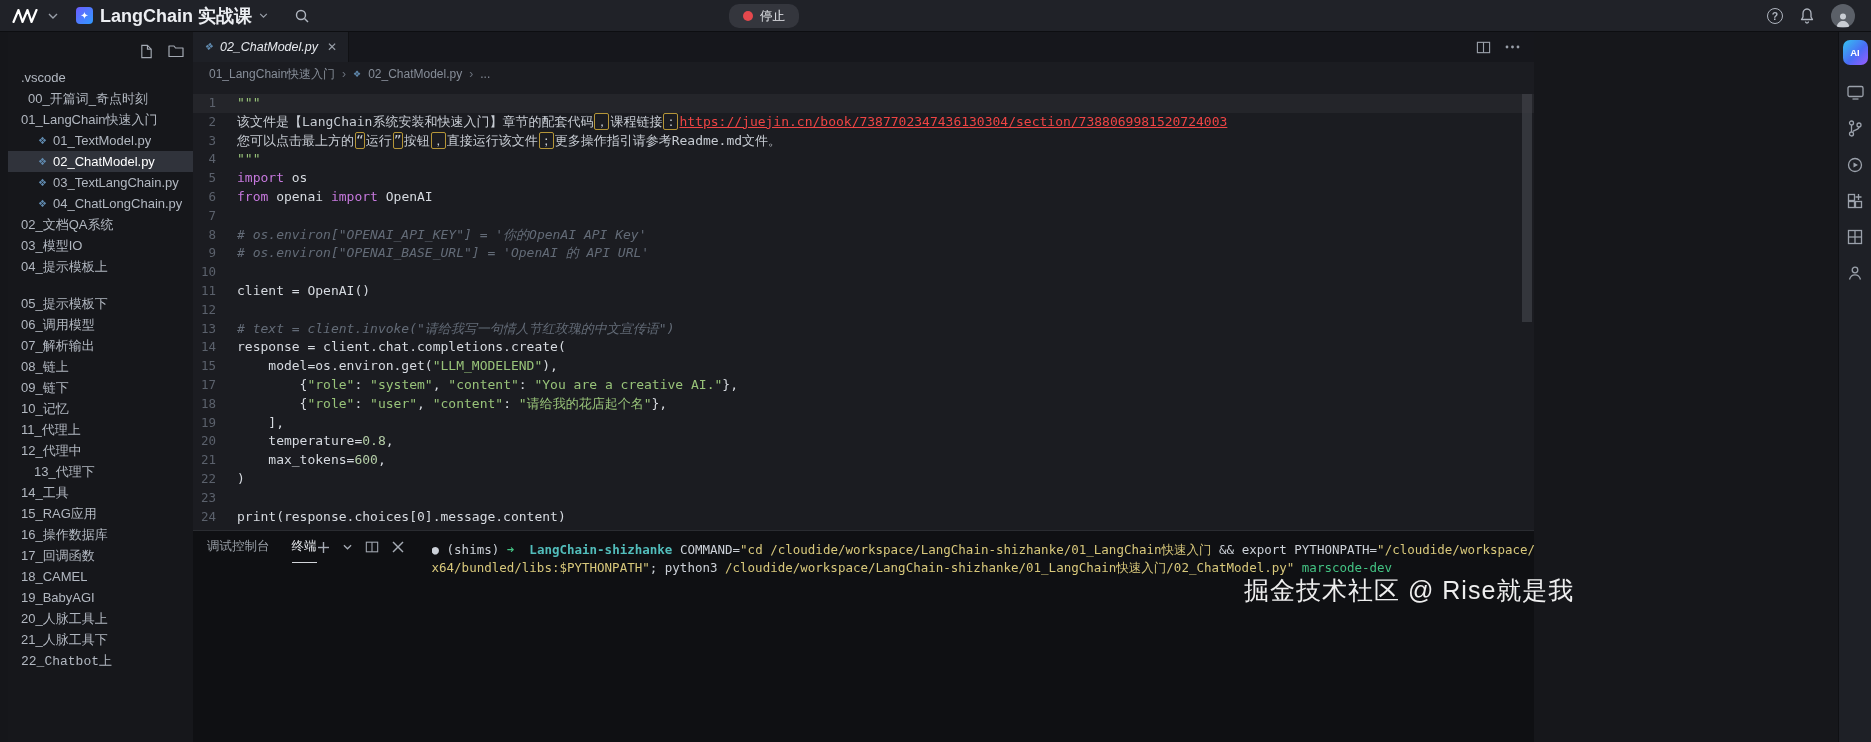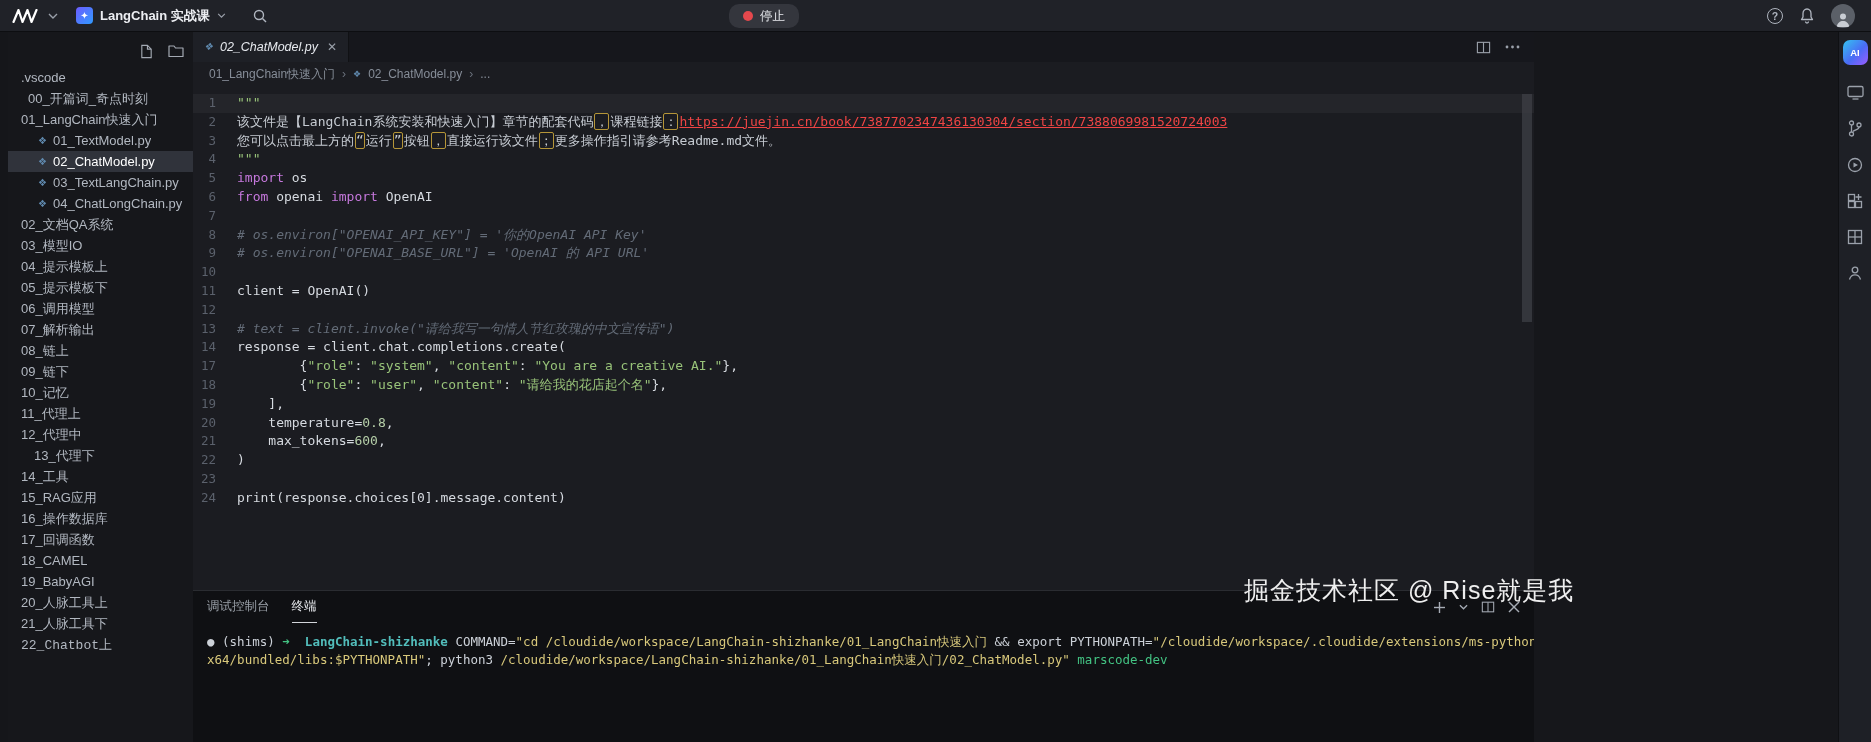--- a/index.html
+++ b/index.html
@@ -7,21 +7,21 @@
   body{position:relative;background:#15161a;font-family:"Liberation Sans",sans-serif;color:#cfd3da;font-size:13px}
   svg{display:block}
 
   
   .topbar{position:absolute;left:0;top:0;width:1871px;height:32px;background:#202228;display:flex;align-items:center;z-index:6;border-bottom:1px solid #0d0e11}
   .tb-left{display:flex;align-items:center;gap:10px;padding-left:12px}
   .logo{display:flex;align-items:center}
   .chev{color:#9aa0aa;display:flex;align-items:center}
   .proj{display:flex;align-items:center;gap:7px;margin-left:8px}
   .proj-ic{width:17px;height:17px;border-radius:4px;background:linear-gradient(135deg,#6d5cff,#2f9bff);display:flex;align-items:center;justify-content:center;color:#fff;font-size:10px}
-  .proj-name{font-weight:bold;color:#eceef2;font-size:13px}
+  .proj-name{font-weight:bold;color:#eceef2;font-size:18px}
   .tb-search{margin-left:16px;display:flex;align-items:center}
   .stop-btn{position:absolute;left:729px;top:4px;height:24px;padding:0 14px;border:none;border-radius:10px;background:#34363d;color:#e8eaee;font-size:12.5px;display:flex;align-items:center;gap:7px;cursor:pointer;font-family:"Liberation Sans",sans-serif}
   .stop-dot{width:10px;height:10px;border-radius:50%;background:#e5484d}
   .tb-right{margin-left:auto;display:flex;align-items:center;gap:16px;padding-right:16px}
   .help-ic{width:16px;height:16px;border-radius:50%;border:1.4px solid #aeb4be;color:#aeb4be;font-size:10.5px;display:flex;align-items:center;justify-content:center;font-weight:bold}
   .avatar{width:24px;height:24px;border-radius:50%;background:#5b6068;display:flex;align-items:flex-end;justify-content:center;overflow:hidden}
 
   
   .sidebar{position:absolute;left:8px;top:32px;width:193px;height:710px;background:#16171b;border-right:1px solid #0f1013;overflow:hidden}
   .sb-head{display:flex;justify-content:flex-end;gap:14px;padding:12px 16px 8px 0}
@@ -52,21 +52,21 @@
   .tk-doc{color:#c6cbd2}
   .tk-uni{color:#c6cbd2;border:1px solid rgba(208,170,60,.85);border-radius:2px;margin:0 1px}
   .tk-link{color:#ef4444;text-decoration:underline;cursor:pointer}
   .tk-kw{color:#c678dd}
   .tk-cm{color:#636b77;font-style:italic}
   .tk-pl{color:#d6dae0}
   .tk-num{color:#b5cea8}
   .v-scrollbar{position:absolute;right:2px;top:8px;width:10px;height:228px;background:#3d3f45;opacity:.75}
 
   
-  .panel{height:152px;flex:none;display:flex;flex-direction:column;background:#0f1013;border-top:1px solid #2a2c31}
+  .panel{height:212px;flex:none;display:flex;background:#0f1013;border-top:1px solid #2a2c31}
   .panel-head{height:32px;display:flex;align-items:center;padding:0 14px;flex:none}
   .panel-tabs{display:flex;gap:22px;align-items:center;height:100%}
   .panel-tab{font-size:12.5px;color:#9aa0a8;cursor:pointer;height:100%;display:flex;align-items:center;border-bottom:1px solid transparent}
   .panel-tab.active{color:#e8eaee;border-bottom:1px solid #d2d5da}
   .panel-actions{margin-left:auto;display:flex;align-items:center;gap:13px;color:#a6acb5}
   .panel-actions .ic{cursor:pointer}
   .terminal{flex:1;padding:10px 0 0 14px;overflow:hidden}
   .term-line{font-family:"DejaVu Sans Mono","Liberation Mono",monospace;font-size:12.5px;height:17.5px;line-height:17.5px;white-space:pre;overflow:hidden}
   .tk-tpl{color:#ccd1d8}
   .tk-tyel{color:#d8c87b}
@@ -178,21 +178,21 @@
       </div>
       <div class="tree-row" style="padding-left: 13px;">
         <span class="tree-label">02_文档QA系统</span>
       </div>
       <div class="tree-row" style="padding-left: 13px;">
         <span class="tree-label">03_模型IO</span>
       </div>
       <div class="tree-row" style="padding-left: 13px;">
         <span class="tree-label">04_提示模板上</span>
       </div>
-      <div class="tree-row" style="padding-left: 13px;">
+      <div class="tree-row" style="padding-left: 13px; margin-top: 16px;">
         <span class="tree-label">05_提示模板下</span>
       </div>
       <div class="tree-row" style="padding-left: 13px;">
         <span class="tree-label">06_调用模型</span>
       </div>
       <div class="tree-row" style="padding-left: 13px;">
         <span class="tree-label">07_解析输出</span>
       </div>
       <div class="tree-row" style="padding-left: 13px;">
         <span class="tree-label">08_链上</span>
@@ -284,20 +284,21 @@
         <div class="code-line"><span class="ln">5</span><span class="lt"><span class="tk-kw">import</span><span class="tk-pl"> os</span></span></div>
         <div class="code-line"><span class="ln">6</span><span class="lt"><span class="tk-kw">from</span><span class="tk-pl"> openai </span><span class="tk-kw">import</span><span class="tk-pl"> OpenAI</span></span></div>
         <div class="code-line"><span class="ln">7</span><span class="lt"></span></div>
         <div class="code-line"><span class="ln">8</span><span class="lt"><span class="tk-cm"># os.environ["OPENAI_API_KEY"] = '你的OpenAI API Key'</span></span></div>
         <div class="code-line"><span class="ln">9</span><span class="lt"><span class="tk-cm"># os.environ["OPENAI_BASE_URL"] = 'OpenAI 的 API URL'</span></span></div>
         <div class="code-line"><span class="ln">10</span><span class="lt"></span></div>
         <div class="code-line"><span class="ln">11</span><span class="lt"><span class="tk-pl">client = OpenAI()</span></span></div>
         <div class="code-line"><span class="ln">12</span><span class="lt"></span></div>
         <div class="code-line"><span class="ln">13</span><span class="lt"><span class="tk-cm"># text = client.invoke("请给我写一句情人节红玫瑰的中文宣传语")</span></span></div>
         <div class="code-line"><span class="ln">14</span><span class="lt"><span class="tk-pl">response = client.chat.completions.create(</span></span></div>
+        <div class="code-line"><span class="ln">15</span><span class="lt"><span class="tk-pl">    model=os.environ.get(</span><span class="tk-str">"LLM_MODELEND"</span><span class="tk-pl">),</span></span></div>
         <div class="code-line"><span class="ln">17</span><span class="lt"><span class="tk-pl">        {</span><span class="tk-str">"role"</span><span class="tk-pl">: </span><span class="tk-str">"system"</span><span class="tk-pl">, </span><span class="tk-str">"content"</span><span class="tk-pl">: </span><span class="tk-str">"You are a creative AI."</span><span class="tk-pl">},</span></span></div>
         <div class="code-line"><span class="ln">18</span><span class="lt"><span class="tk-pl">        {</span><span class="tk-str">"role"</span><span class="tk-pl">: </span><span class="tk-str">"user"</span><span class="tk-pl">, </span><span class="tk-str">"content"</span><span class="tk-pl">: </span><span class="tk-str">"请给我的花店起个名"</span><span class="tk-pl">},</span></span></div>
         <div class="code-line"><span class="ln">19</span><span class="lt"><span class="tk-pl">    ],</span></span></div>
         <div class="code-line"><span class="ln">20</span><span class="lt"><span class="tk-pl">    temperature=</span><span class="tk-num">0.8</span><span class="tk-pl">,</span></span></div>
         <div class="code-line"><span class="ln">21</span><span class="lt"><span class="tk-pl">    max_tokens=</span><span class="tk-num">600</span><span class="tk-pl">,</span></span></div>
         <div class="code-line"><span class="ln">22</span><span class="lt"><span class="tk-pl">)</span></span></div>
         <div class="code-line"><span class="ln">23</span><span class="lt"></span></div>
         <div class="code-line"><span class="ln">24</span><span class="lt"><span class="tk-pl">print(response.choices[0].message.content)</span></span></div>
       </div>
     <div class="v-scrollbar"></div>

